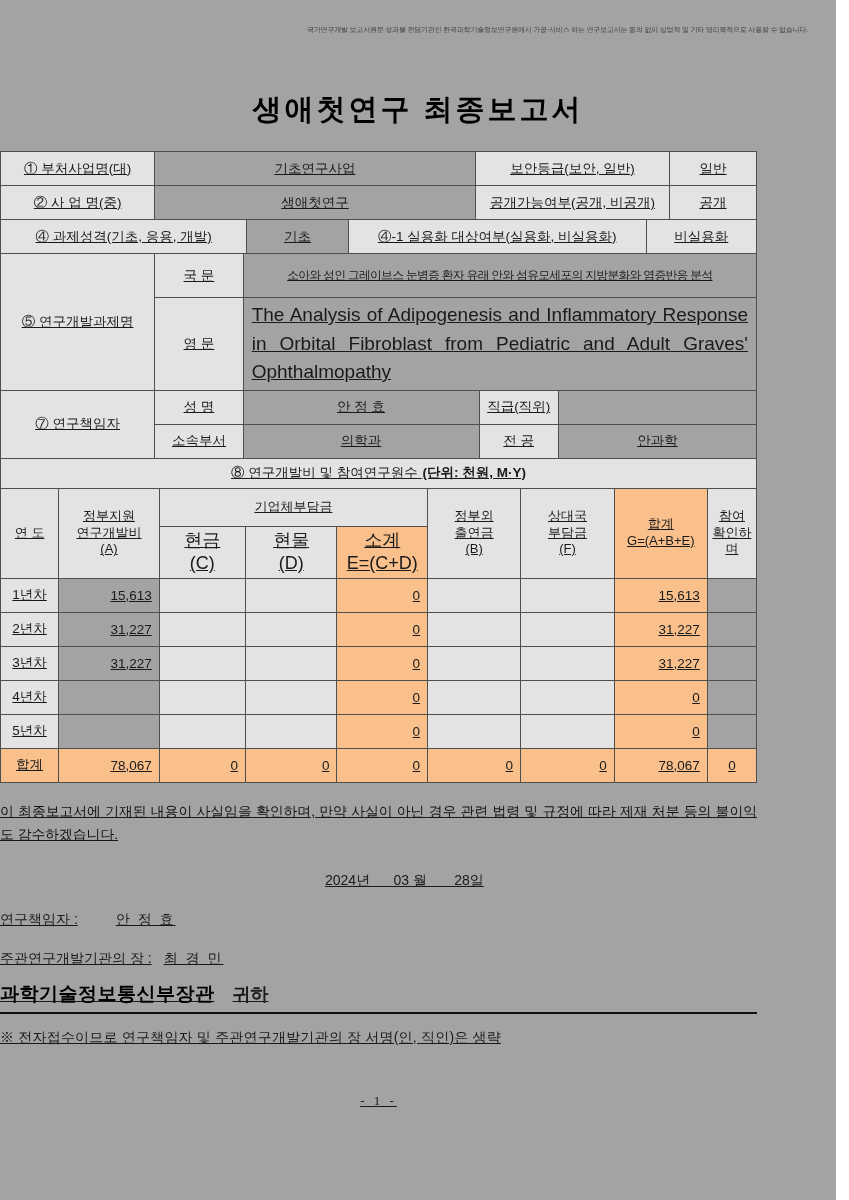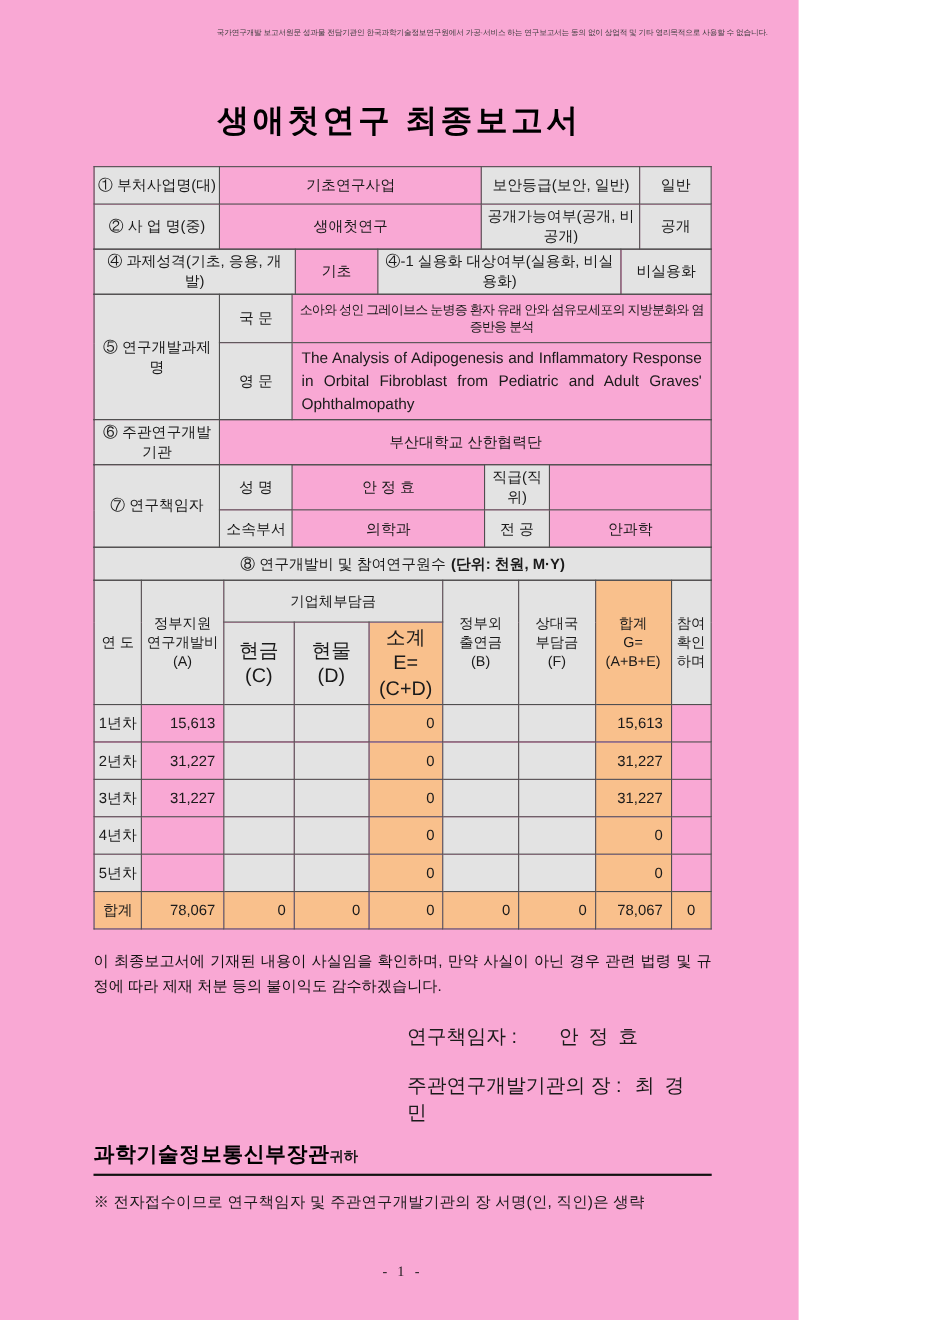--- a/index.html
+++ b/index.html
@@ -1,42 +1,42 @@
 <!DOCTYPE html>
 <html><head>
 <meta charset="utf-8">
 <style>
   * { box-sizing: border-box; margin: 0; padding: 0; }
   html,body { background: #ffffff; }
   .page {
     position: relative;
-    width: 726px;
+    width: 836px;
     height: 1200px;
-    background: #f9a8d4;
+    background: #a3a3a3;
     font-family: "Liberation Sans", sans-serif;
     color: #1a1a1a;
     overflow: hidden;
   }
   .disclaimer {
     position: absolute;
     top: 25px;
     right: 28px;
     font-size: 7px;
     letter-spacing: -0.2px;
     color: #3c3c3c;
   }
   .title {
     padding-top: 90px;
     text-align: center;
     font-size: 29px;
     font-weight: bold;
     letter-spacing: 3px;
     color: #000;
   }
-  .content { margin-top: 22px; padding-left: 85px; padding-right: 79px; }
+  .content { margin-top: 22px; padding-right: 79px; text-decoration: underline; }
 
   table {
     width: 100%;
     border-collapse: collapse;
     table-layout: fixed;
     margin-top: -1px;
   }
   td, th {
     border: 1px solid #4f4f4f;
     font-size: 13.5px;
@@ -53,43 +53,43 @@
   .pre    { white-space: pre-line; line-height: 1.3; }
 
   .r34 td, .r34 th { height: 34px; }
   .r36 td { height: 37px; }
   .r40 td { height: 44px; }
   .r52 td { height: 52px; }
   .bh1 th { height: 38px; font-size: 13px; }
   .bh2 th { height: 52px; font-size: 18px; margin-left: 36px; }
 
   .kor-title { font-size: 11.8px; letter-spacing: -0.7px; padding: 2px 5px; }
-  .eng-title { font-size: 14px; text-align: justify; padding: 3px 8px; line-height: 1.5; }
+  .eng-title { font-size: 19px; text-align: justify; padding: 3px 8px; line-height: 1.5; }
 
   .band { height: 30px; font-size: 13.5px; }
   .band .unit { font-weight: bold; margin-left: 1px; }
 
   .statement {
     margin-top: 17px;
     font-size: 13.8px;
     line-height: 1.68;
     text-align: justify;
     color: #111;
   }
   .sig-date { margin-top: 26px; margin-left: 325px; font-size: 14px; white-space: pre; }
-  .sig-line { margin-top: 21px; margin-left: 285px; font-size: 18px; }
+  .sig-line { margin-top: 21px; font-size: 14px; }
   .sig-line .name { margin-left: 38px; letter-spacing: 2px; }
   .sig-line.head .name { margin-left: 12px; letter-spacing: 2px; }
   .recipient-line {
     margin-top: 13px;
     padding-bottom: 5px;
     border-bottom: 2px solid #111;
   }
   .recipient-line .recipient { font-size: 19px; font-weight: bold; color: #000; letter-spacing: 0.5px; }
-  .recipient-line .suffix { font-size: 13px; font-weight: bold; margin-left: 0; }
+  .recipient-line .suffix { font-size: 18px; font-weight: bold; margin-left: 18px; }
   .note { margin-top: 15px; font-size: 14px; letter-spacing: 0.2px; }
   .pagenum { margin-top: 46px; text-align: center; font-size: 13px; letter-spacing: 3px; font-family: "Liberation Serif", serif; }
 </style>
 </head>
 <body>
 
 <div class="page">
 
   <div class="disclaimer">국가연구개발 보고서원문 성과물 전담기관인 한국과학기술정보연구원에서 가공·서비스 하는 연구보고서는 동의 없이 상업적 및 기타 영리목적으로 사용할 수 없습니다.</div>
 
@@ -150,32 +150,20 @@
         <td class="gray">국 문</td>
         <td class="kor-title">소아와 성인 그레이브스 눈병증 환자 유래 안와 섬유모세포의 지방분화와 염증반응 분석</td>
       </tr>
       <tr class="r52">
         <td class="gray">영 문</td>
         <td class="eng-title">The Analysis of Adipogenesis and Inflammatory Response in Orbital Fibroblast from Pediatric and Adult Graves' Ophthalmopathy</td>
       </tr>
     </tbody>
       </table>
 
-    <table>
-      <colgroup>
-          <col style="width:20.4%">
-          <col style="width:79.6%">
-        </colgroup>
-      <tbody>
-          <tr class="r34">
-        <td class="gray">⑥ 주관연구개발기관</td>
-        <td>부산대학교 산한협력단</td>
-      </tr>
-    </tbody>
-      </table>
 
     <table>
       <colgroup>
           <col style="width:20.4%">
           <col style="width:11.7%">
           <col style="width:31.2%">
           <col style="width:10.5%">
           <col style="width:26.2%">
         </colgroup>
       <tbody>
@@ -310,20 +298,21 @@
         <td class="orange num">0</td>
         <td class="orange num">78,067</td>
         <td class="orange">0</td>
       </tr>
     </tbody>
       </table>
 
 
     <p class="statement">이 최종보고서에 기재된 내용이 사실임을 확인하며, 만약 사실이 아닌 경우 관련 법령 및 규정에 따라 제재 처분 등의 불이익도 감수하겠습니다.</p>
 
+    <div class="sig-date">2024년      03 월       28일</div>
 
     <div class="sig-line">
       <span>연구책임자 :</span><span class="name">안 정 효</span>
     </div>
 
     <div class="sig-line head">
       <span>주관연구개발기관의 장 :</span><span class="name">최 경 민</span>
     </div>
 
     <div class="recipient-line">

